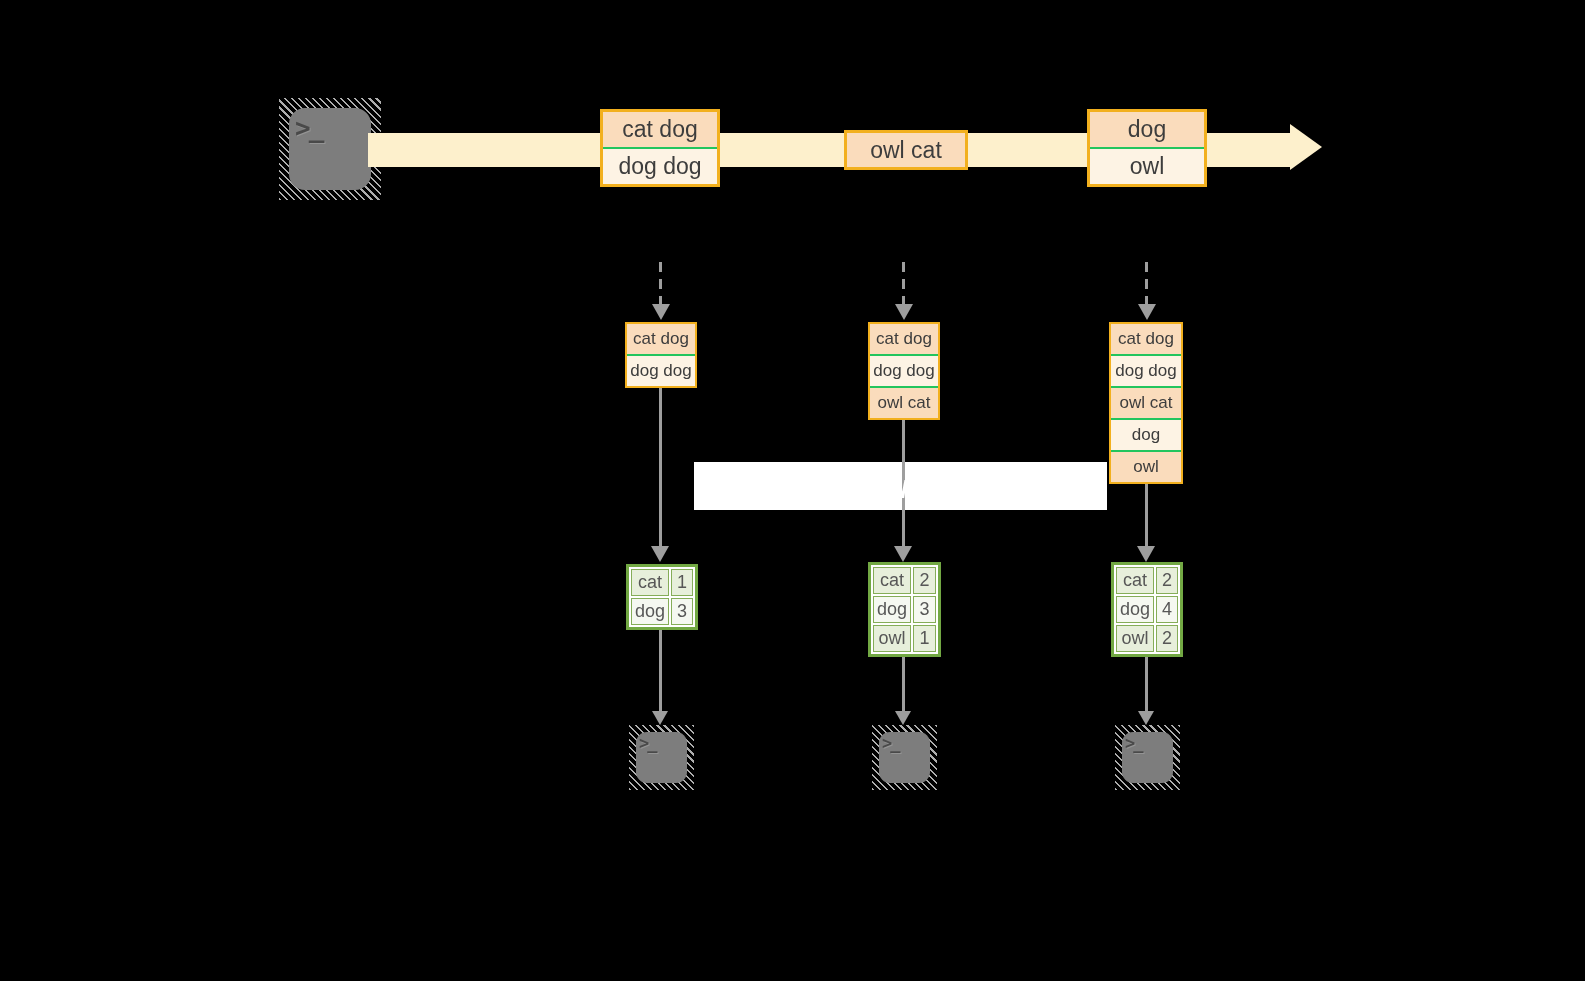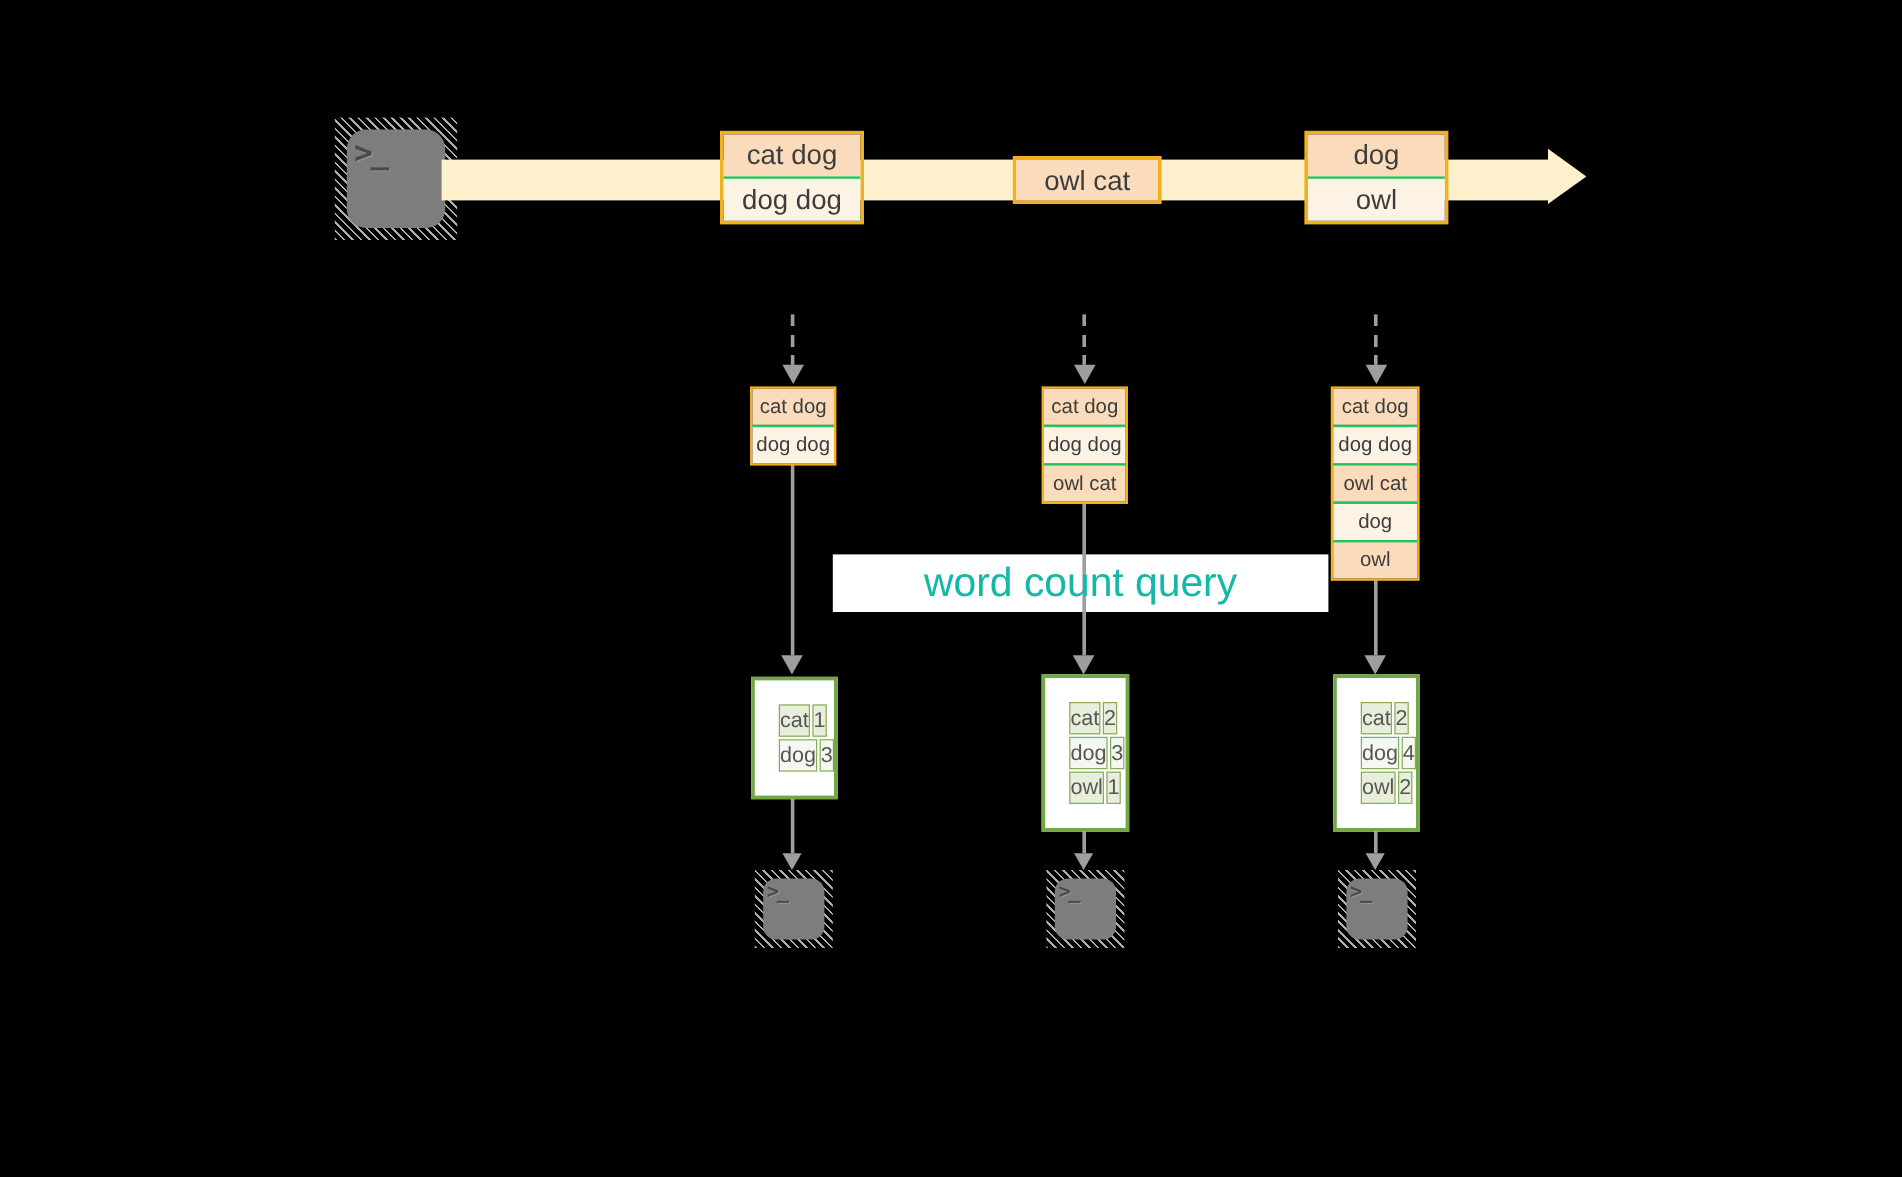--- a/index.html
+++ b/index.html
@@ -32,24 +32,24 @@
 
   
   .dash-line{width:3px;background:repeating-linear-gradient(180deg,#9e9e9e 0,#9e9e9e 10px,transparent 10px,transparent 17px);}
   .solid-line{width:3px;background:#9e9e9e;}
   .head-mid{width:0;height:0;border-left:9px solid transparent;border-right:9px solid transparent;border-top:16px solid #9e9e9e;}
   .head-sm{width:0;height:0;border-left:8px solid transparent;border-right:8px solid transparent;border-top:14px solid #9e9e9e;}
   .z3{z-index:3;}
 
   
   .query-band{background:#ffffff;z-index:2;}
-  .query-label{z-index:4;color:#14b8a6;font-size:34px;text-align:center;line-height:48px;}
+  .query-label{z-index:4;color:#ffffff;font-size:34px;text-align:center;line-height:48px;font-style:italic;}
 
   
-  .gtable{box-sizing:border-box;border:3px solid #72a843;background:#fff;padding:20px;
+  .gtable{box-sizing:border-box;border:3px solid #72a843;background:#fff;padding:2px;
     display:flex;flex-direction:column;gap:2px;z-index:5;}
   .grow{display:flex;gap:2px;height:27px;}
   .gcell{box-sizing:border-box;border:1px solid #85ad58;display:flex;align-items:center;
     justify-content:center;font-size:18px;color:#575757;}
   .gname{width:38px;}
   .gnum{flex:1;}
   .grow-a .gcell{background:#e7efdb;}
   .grow-b .gcell{background:#f5f8f1;}
 </style>
 </head>

